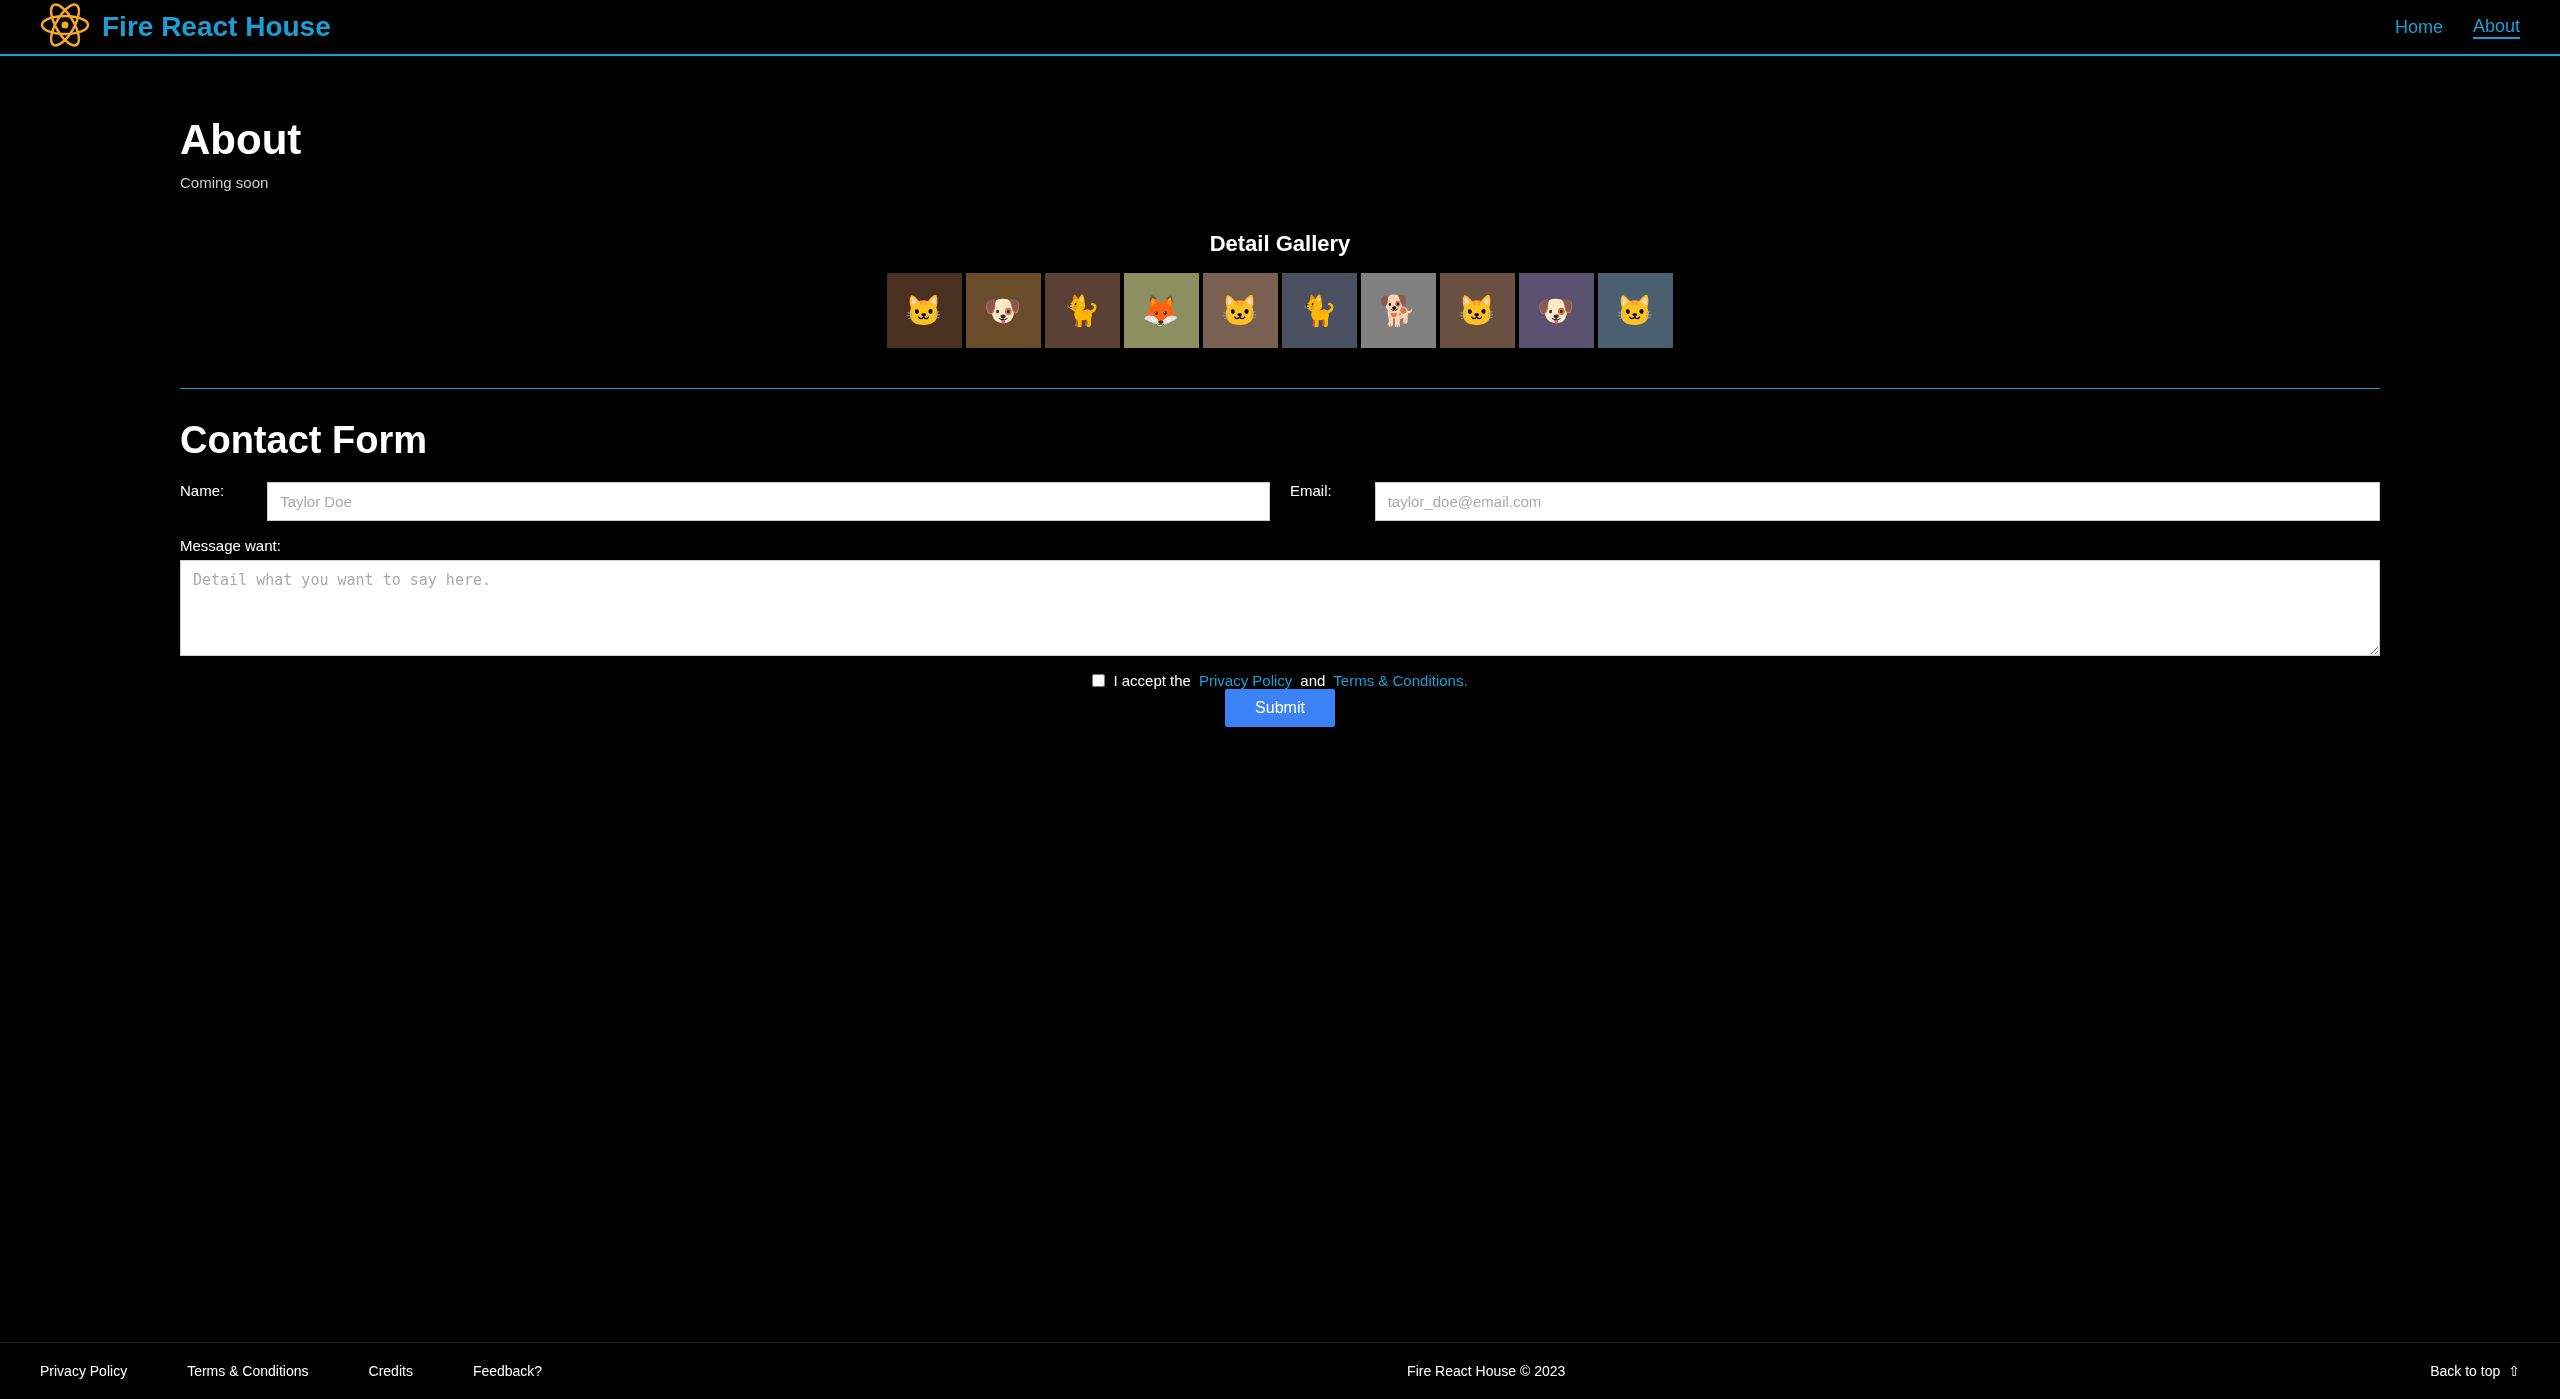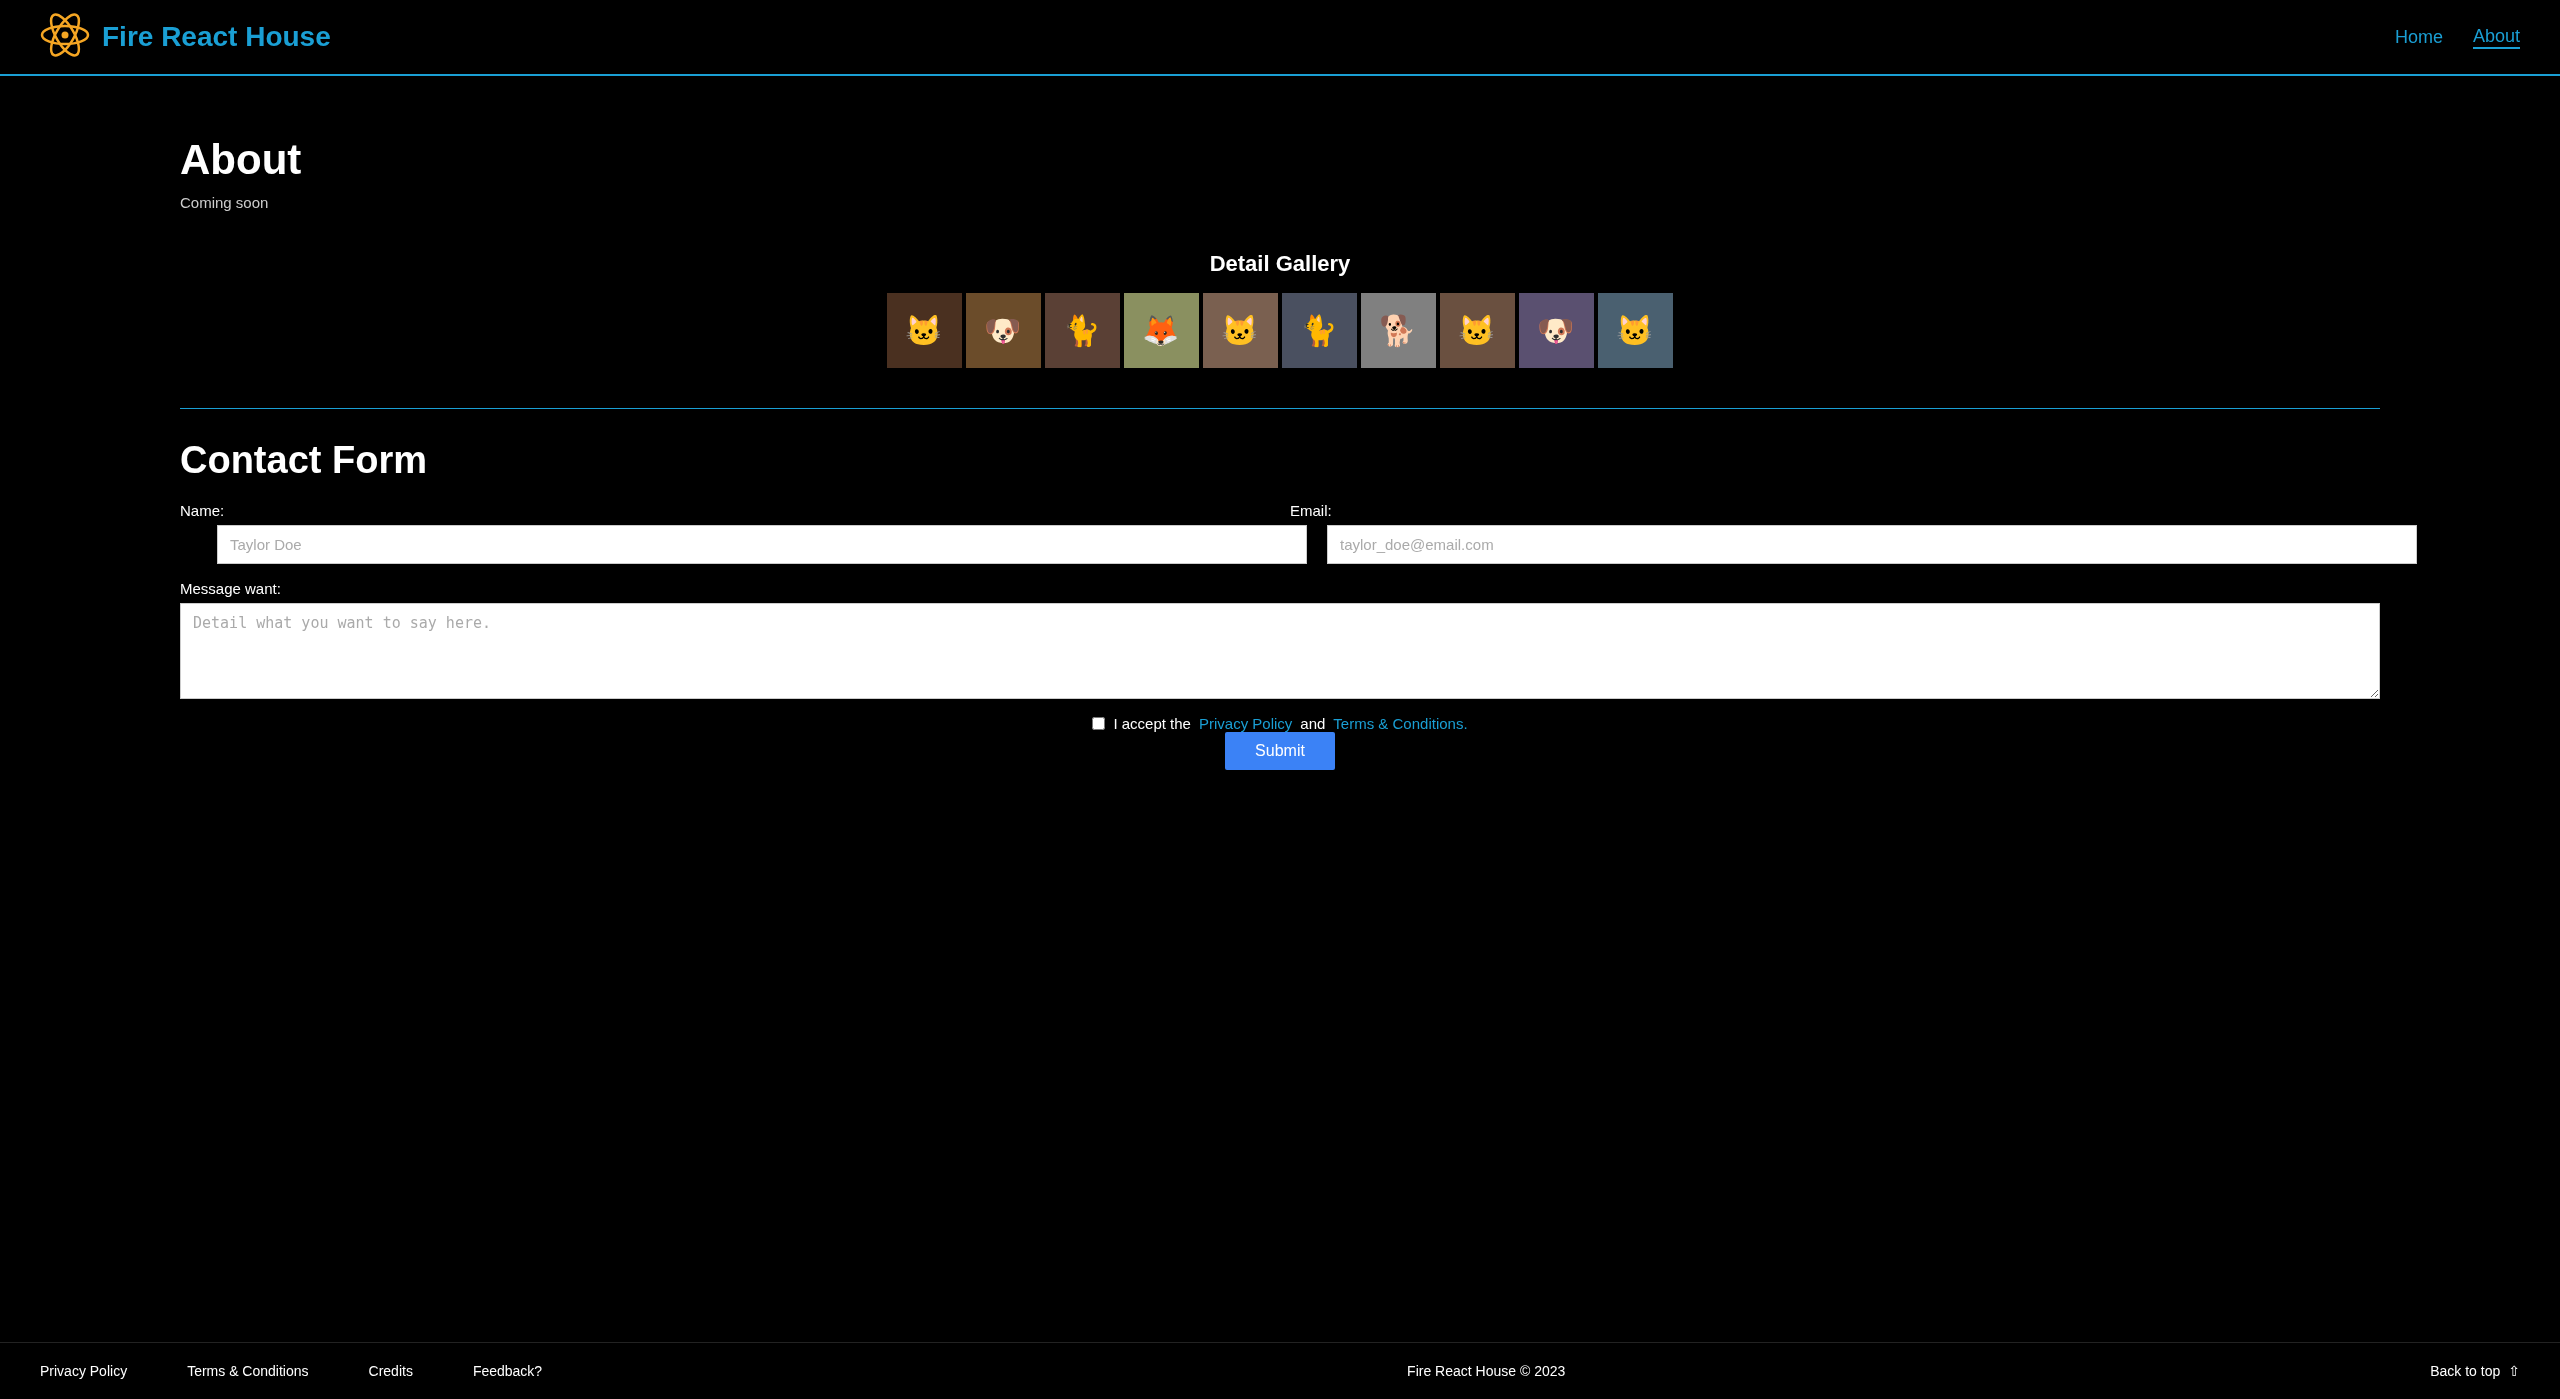--- a/index.html
+++ b/index.html
@@ -18,21 +18,21 @@
     }
 
     
     header {
       background-color: #000;
       border-bottom: 2px solid #1a9fd4;
       padding: 0 40px;
       display: flex;
       align-items: center;
       justify-content: space-between;
-      height: 76px;
+      height: 56px;
       flex-shrink: 0;
     }
 
     .logo-area {
       display: flex;
       align-items: center;
       gap: 12px;
     }
 
     .site-title {
@@ -146,21 +146,21 @@
 
     .form-row {
       display: flex;
       gap: 20px;
       margin-bottom: 16px;
     }
 
     .form-group {
       flex: 1;
       display: flex;
-      flex-direction: column;
+      flex-direction: row;
       gap: 6px;
     }
 
     .form-label {
       font-size: 15px;
       color: #fff;
     }
 
     .form-input {
       width: 100%;

